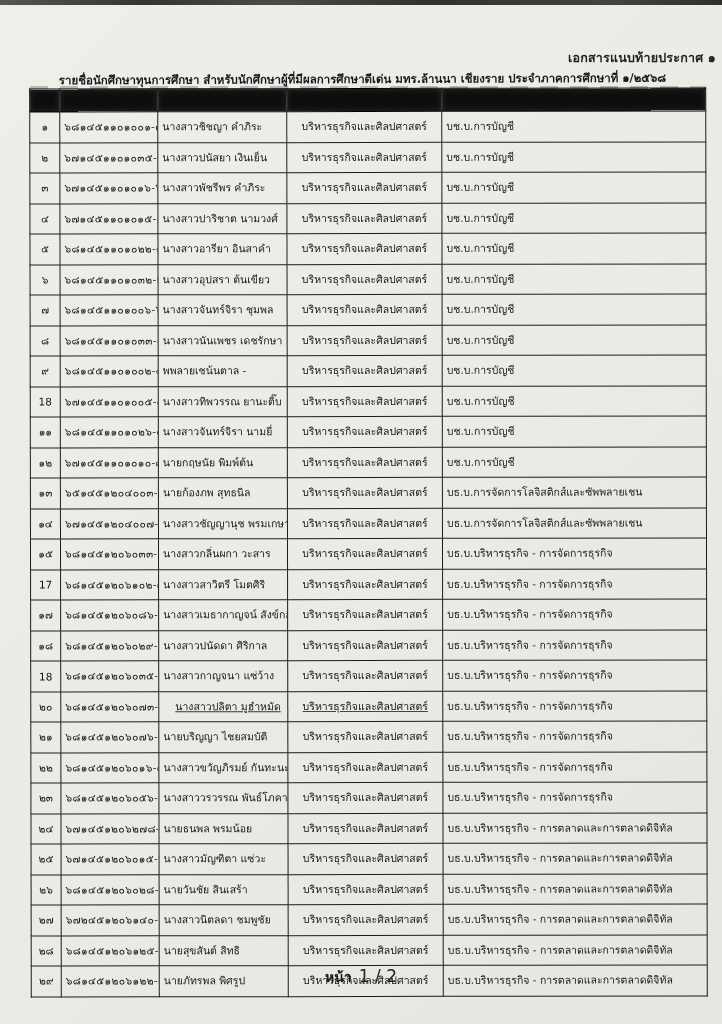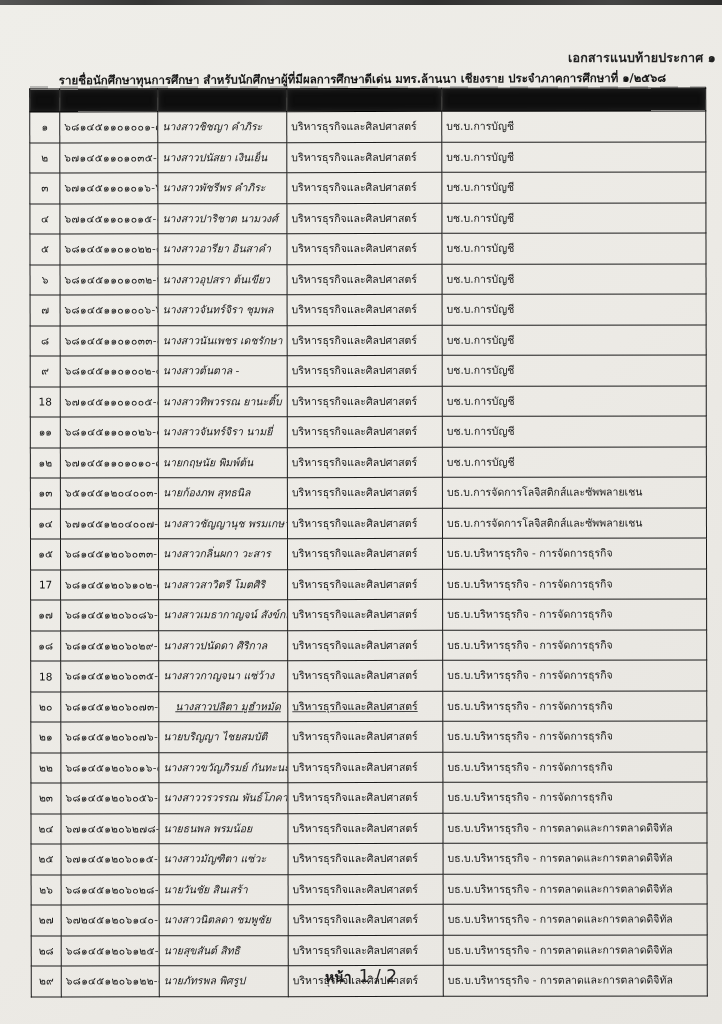--- a/index.html
+++ b/index.html
@@ -40,22 +40,22 @@
     border:1.2px solid #1c1c1c;
     height:27.5px;
     padding:1px 4px 1px 4px;
     font-size:10.5px;
     vertical-align:middle;
     overflow:hidden;white-space:nowrap;
     color:#141414;
   }
   td.c-no{text-align:center;font-size:10px;padding:1px 1px;}
   td.c-id{font-size:8.5px;letter-spacing:.3px;text-align:center;color:#1a1a1a;}
-  td.c-name{font-size:10.5px;font-style:italic;}
-  td.c-fac{font-size:10.5px;}
+  td.c-name{font-size:10.5px;}
+  td.c-fac{font-size:10.5px;text-align:center;}
   td.c-prog{font-size:10px;}
   
   tr.header-band td{
     background:#0e0e0e;
     border-color:#000;
     height:20px;
     box-shadow:inset 0 0 6px #2a2a2a;
   }
   
   tbody tr:nth-child(21) td.c-name{text-decoration:underline;text-decoration-color:#333;padding-left:16px;}
@@ -161,21 +161,21 @@
     <td class="c-no">๘</td>
     <td class="c-id">๖๘๑๔๕๑๑๐๑๐๓๓-๐</td>
     <td class="c-name">นางสาวนันเพชร เดชรักษา</td>
     <td class="c-fac">บริหารธุรกิจและศิลปศาสตร์</td>
     <td class="c-prog">บช.บ.การบัญชี</td>
   </tr>
 
   <tr>
     <td class="c-no">๙</td>
     <td class="c-id">๖๘๑๔๕๑๑๐๑๐๐๒-๕</td>
-    <td class="c-name">นางสาวต้นตาล -</td>
+    <td class="c-name">พพลายเชน้นตาล -</td>
     <td class="c-fac">บริหารธุรกิจและศิลปศาสตร์</td>
     <td class="c-prog">บช.บ.การบัญชี</td>
   </tr>
 
   <tr>
     <td class="c-no">18</td>
     <td class="c-id">๖๗๑๔๕๑๑๐๑๐๐๕-๙</td>
     <td class="c-name">นางสาวทิพวรรณ ยานะติ๊บ</td>
     <td class="c-fac">บริหารธุรกิจและศิลปศาสตร์</td>
     <td class="c-prog">บช.บ.การบัญชี</td>

